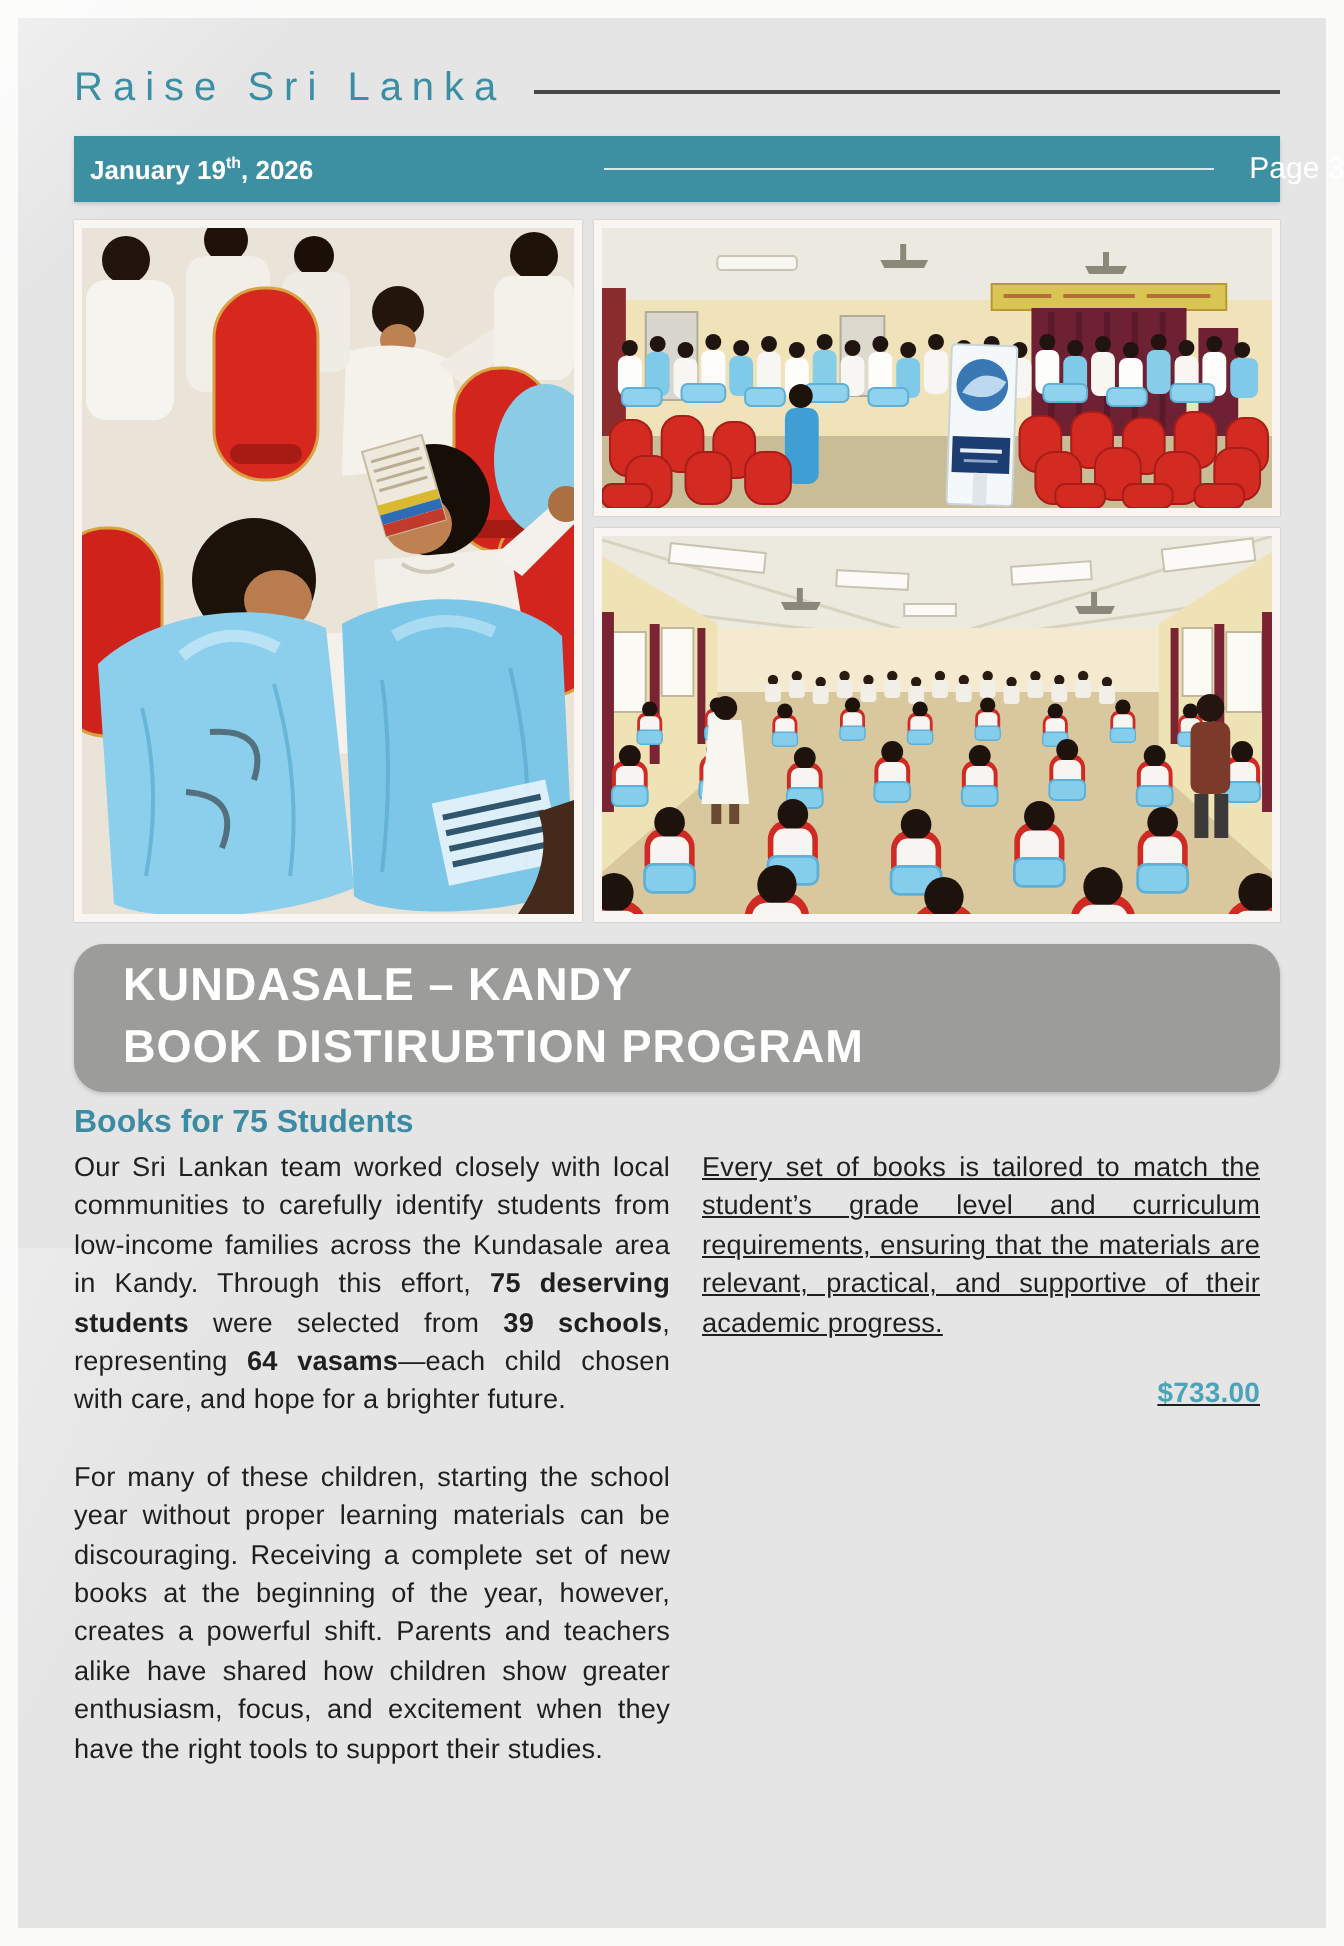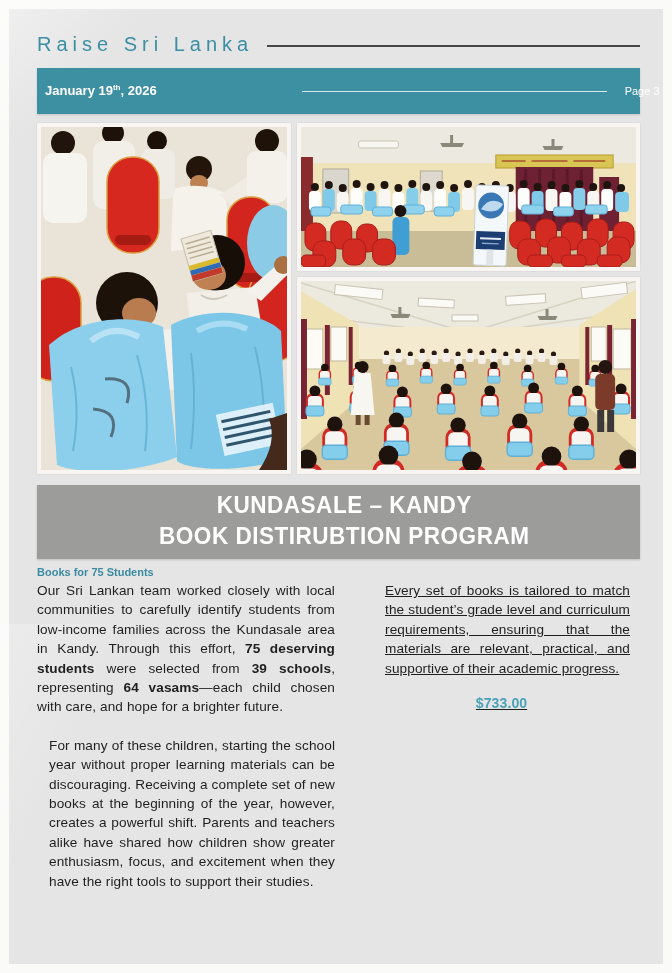--- a/index.html
+++ b/index.html
@@ -28,62 +28,63 @@
   .content{position:absolute;left:28px;right:23px;top:24px;}
 
   
   .brand-row{display:flex;align-items:center;gap:14px;margin-bottom:12px;}
   .brand{
     color:#3b8ea4;font-size:20px;letter-spacing:5px;font-weight:500;
     white-space:nowrap;
   }
   .brand-rule{flex:1;height:2px;background:#474747;margin-top:2px;}
   .datebar{
-    background:#3d8fa2;color:#fff;height:46px;
+    background:#3d8fa2;color:#fff;height:33px;
     display:flex;align-items:center;padding:0 8px;
     box-shadow:0 1px 2px rgba(0,0,0,.15);
   }
   .datebar .date{font-size:13px;font-weight:700;white-space:nowrap;}
   .datebar .date sup{font-size:8px;}
   .bar-rule{flex:0 0 305px;height:1px;background:#e9f3f5;margin:0 18px 0 145px;opacity:.9;}
   .bar-spacer{flex:1;}
-  .datebar .pageno{font-size:11px;font-weight:400;white-space:nowrap;}
+  .datebar .pageno{font-size:15px;font-weight:400;white-space:nowrap;}
 
   
   .photos{display:flex;gap:6px;margin-top:9px;}
   .photo{background:#f8f5f2;padding:4px;box-sizing:border-box;box-shadow:0 0 1px rgba(0,0,0,.2);}
   .photo svg{display:block;width:100%;height:100%;}
   .photo-left{width:254px;height:351px;}
   .right-stack{flex:1;display:flex;flex-direction:column;gap:6px;}
   .photo-rt{height:148px;}
   .photo-rb{height:197px;}
 
   
   .band{
     margin-top:11px;background:#9c9c9b;color:#ffffff;
-    text-align:center;padding:5px 13px 7px;
+    text-align:left;padding:5px 13px 7px;
     box-shadow:0 1px 2px rgba(0,0,0,.18);
+    border-radius:15px;
   }
   .band .l{
     font-size:23px;line-height:31px;font-weight:800;letter-spacing:.5px;
     transform:scaleX(.98);transform-origin:right;
   }
 
   
-  .subhead{color:#3c8ba2;font-weight:700;font-size:11px;margin:7px 0 3px 0;}
-  .cols{display:flex;gap:38px;}
+  .subhead{color:#3c8ba2;font-weight:700;font-size:16px;margin:7px 0 3px 0;}
+  .cols{display:flex;gap:16px;}
   .col{font-size:13.6px;line-height:19.4px;color:#1f1f1f;text-align:justify;letter-spacing:.1px;}
   .col.left{width:298px;flex:0 0 298px;}
   .col.right{flex:1;padding-right:10px;text-decoration:underline;}
   .col p{margin:0 0 19px 0;}
-  .col p:last-of-type{margin-bottom:0;margin-left:12px;}
+  .col p:last-of-type{margin-bottom:0;}
   .col b{font-weight:700;}
   .amount{
     color:#4aa3b8;font-weight:700;font-size:14px;
-    text-align:center;margin-top:16px;
+    text-align:right;margin-top:16px;
   }
 </style>
 </head>
 <body>
 
 <div class="sheet">
   <div class="crease tl"></div>
   <div class="crease bl"></div>
   <div class="content">
 

